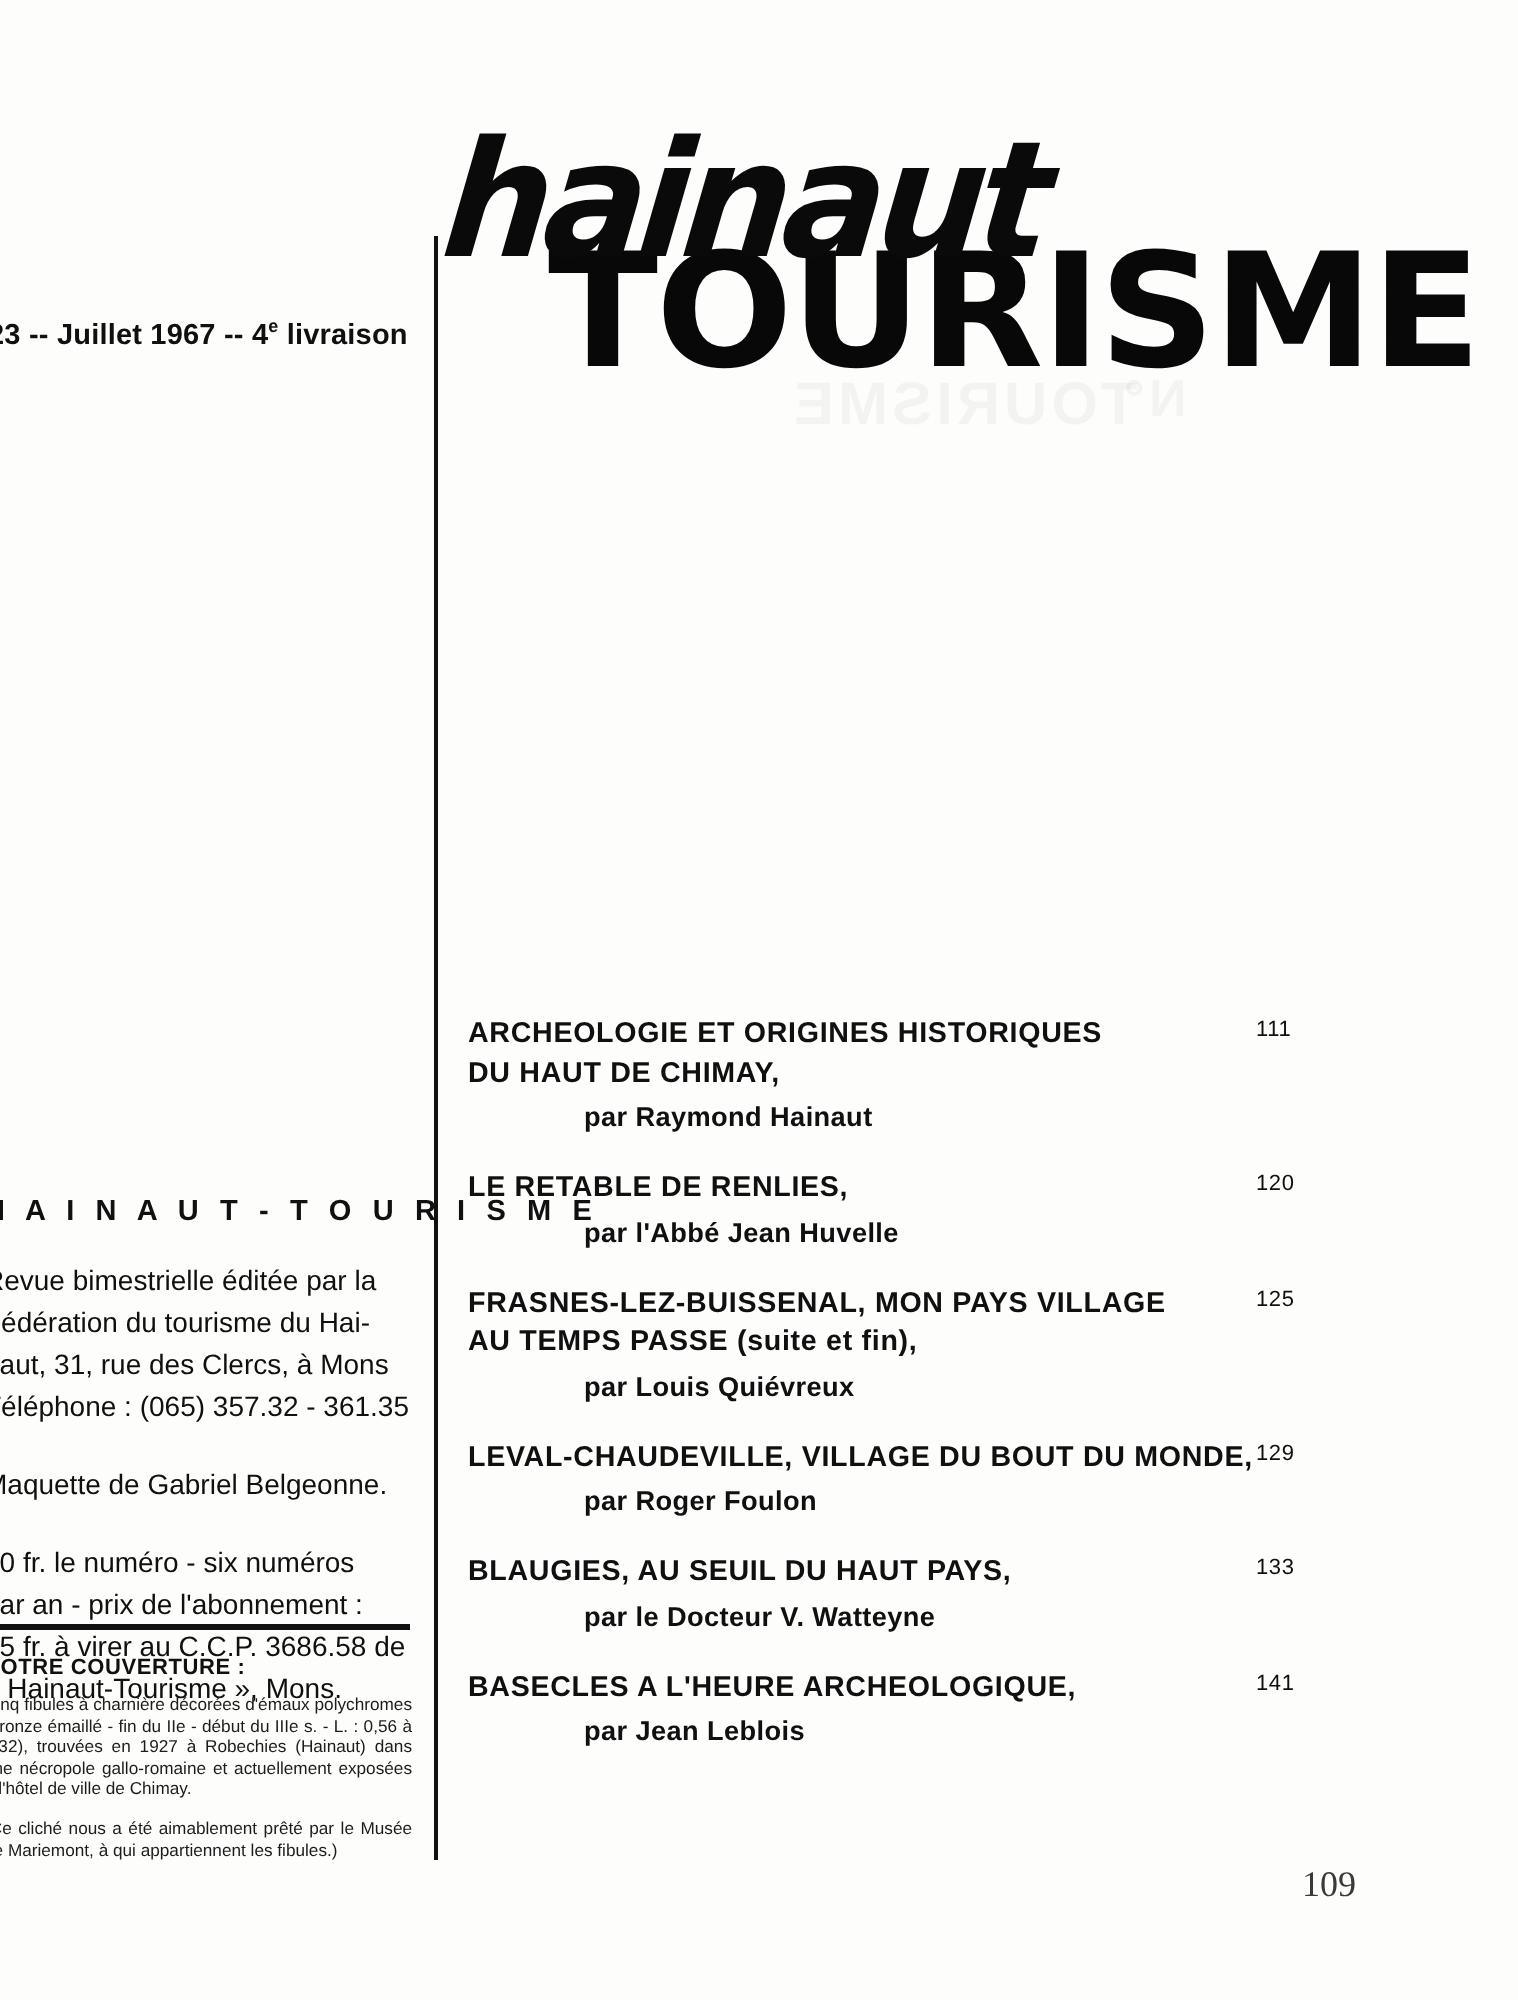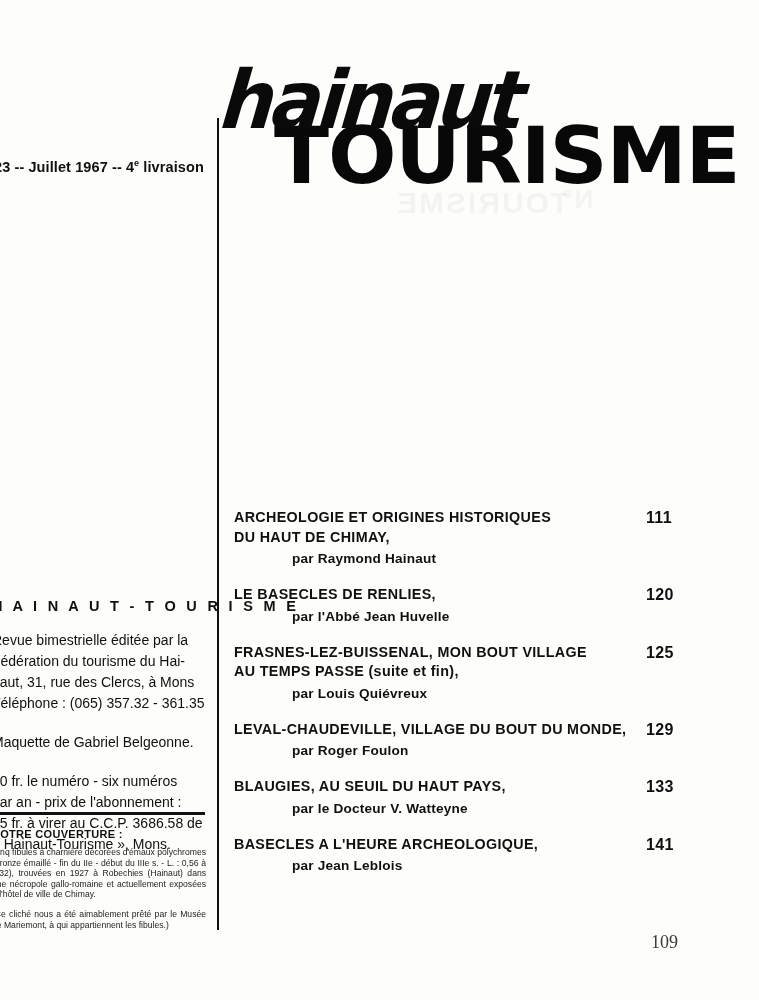--- a/index.html
+++ b/index.html
@@ -183,23 +183,23 @@
   }
   .toc-author {
     font-size: 13.6px;
     font-weight: bold;
     margin-left: 58px;
     letter-spacing: 0.2px;
     flex: 0 0 auto;
   }
   .toc-page {
     position: absolute;
-    left: 412px;
-    font-size: 16px;
-    font-weight: bold;
+    left: 394px;
+    font-size: 11px;
+    font-weight: normal;
     letter-spacing: 0.3px;
   }
   .toc-author-row .toc-page { top: 1px; }
 
   .folio {
     position: absolute;
     left: 651px;
     top: 932px;
     font-family: "Liberation Serif", serif;
     font-size: 18px;
@@ -258,31 +258,31 @@
         <span class="toc-title-line">DU HAUT DE CHIMAY,</span>
       </div>
       <div class="toc-author-row">
         <span class="toc-author">par Raymond Hainaut</span>
         <span class="toc-page">111</span>
       </div>
     </div>
 
     <div class="toc-entry">
       <div class="toc-title">
-        <span class="toc-title-line">LE BASECLES DE RENLIES,</span>
+        <span class="toc-title-line">LE RETABLE DE RENLIES,</span>
       </div>
       <div class="toc-author-row">
         <span class="toc-author">par l'Abbé Jean Huvelle</span>
         <span class="toc-page">120</span>
       </div>
     </div>
 
     <div class="toc-entry">
       <div class="toc-title">
-        <span class="toc-title-line">FRASNES-LEZ-BUISSENAL, MON BOUT VILLAGE</span>
+        <span class="toc-title-line">FRASNES-LEZ-BUISSENAL, MON PAYS VILLAGE</span>
         <span class="toc-title-line">AU TEMPS PASSE (suite et fin),</span>
       </div>
       <div class="toc-author-row">
         <span class="toc-author">par Louis Quiévreux</span>
         <span class="toc-page">125</span>
       </div>
     </div>
 
     <div class="toc-entry">
       <div class="toc-title">

